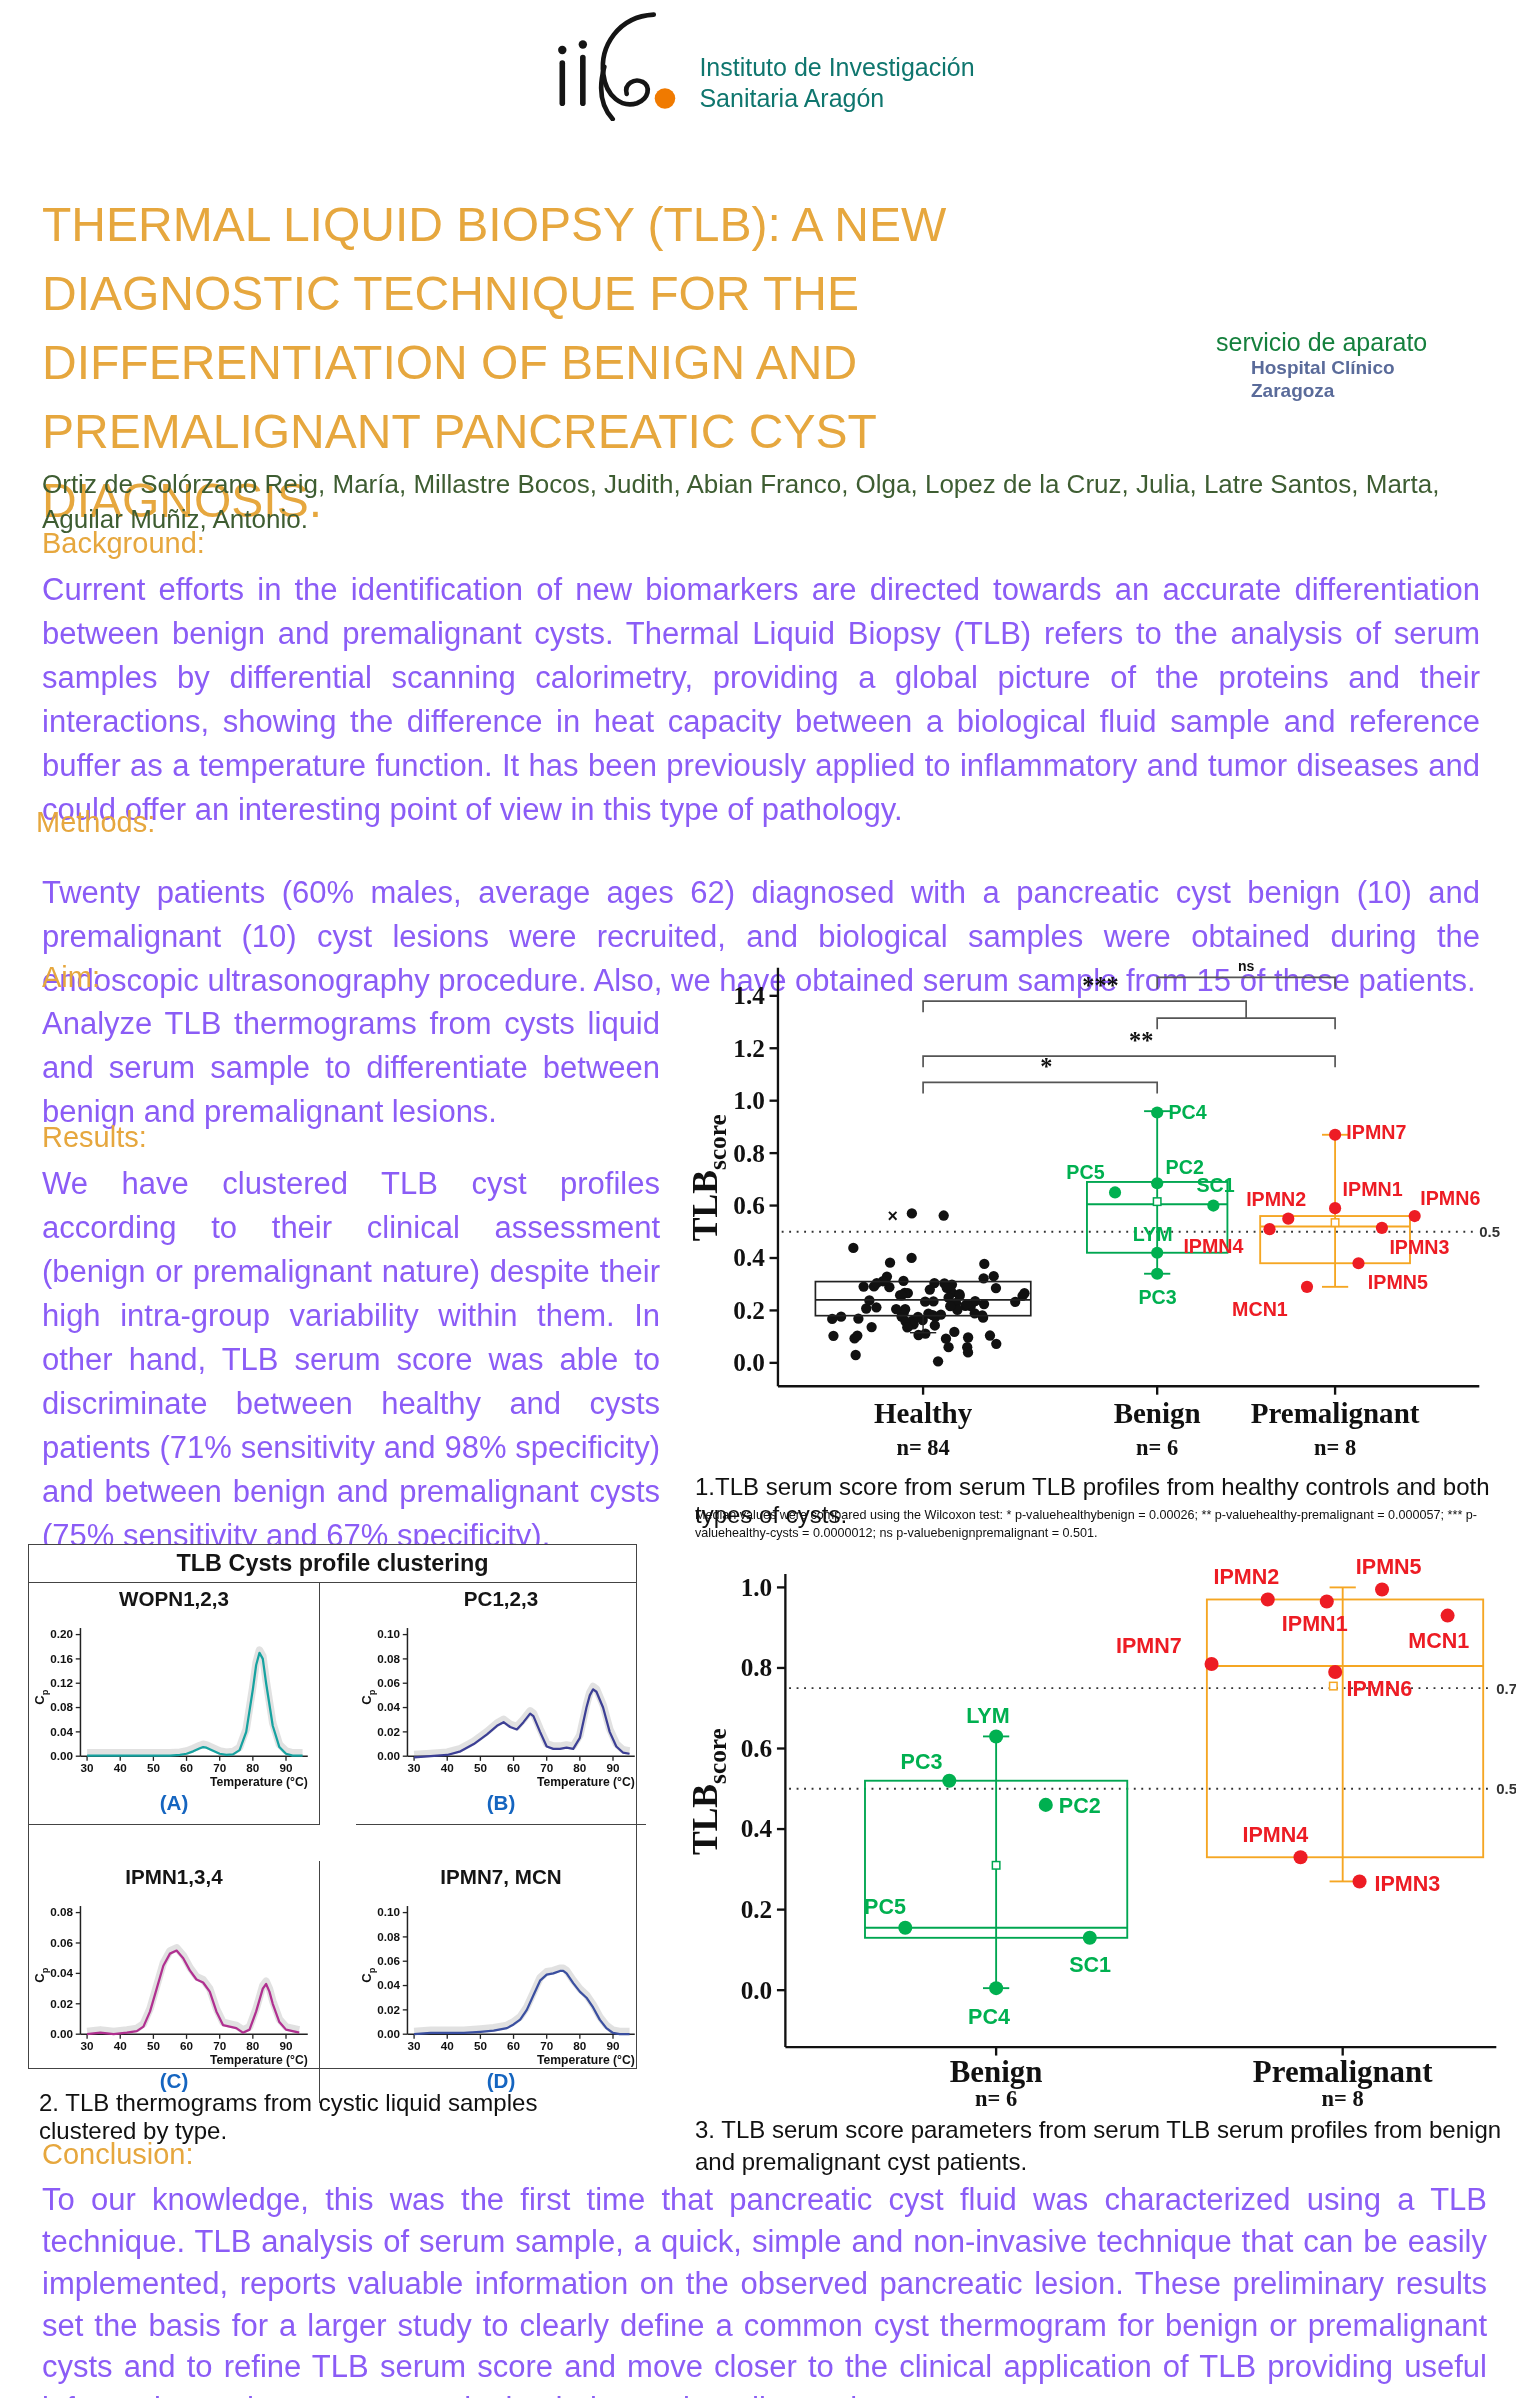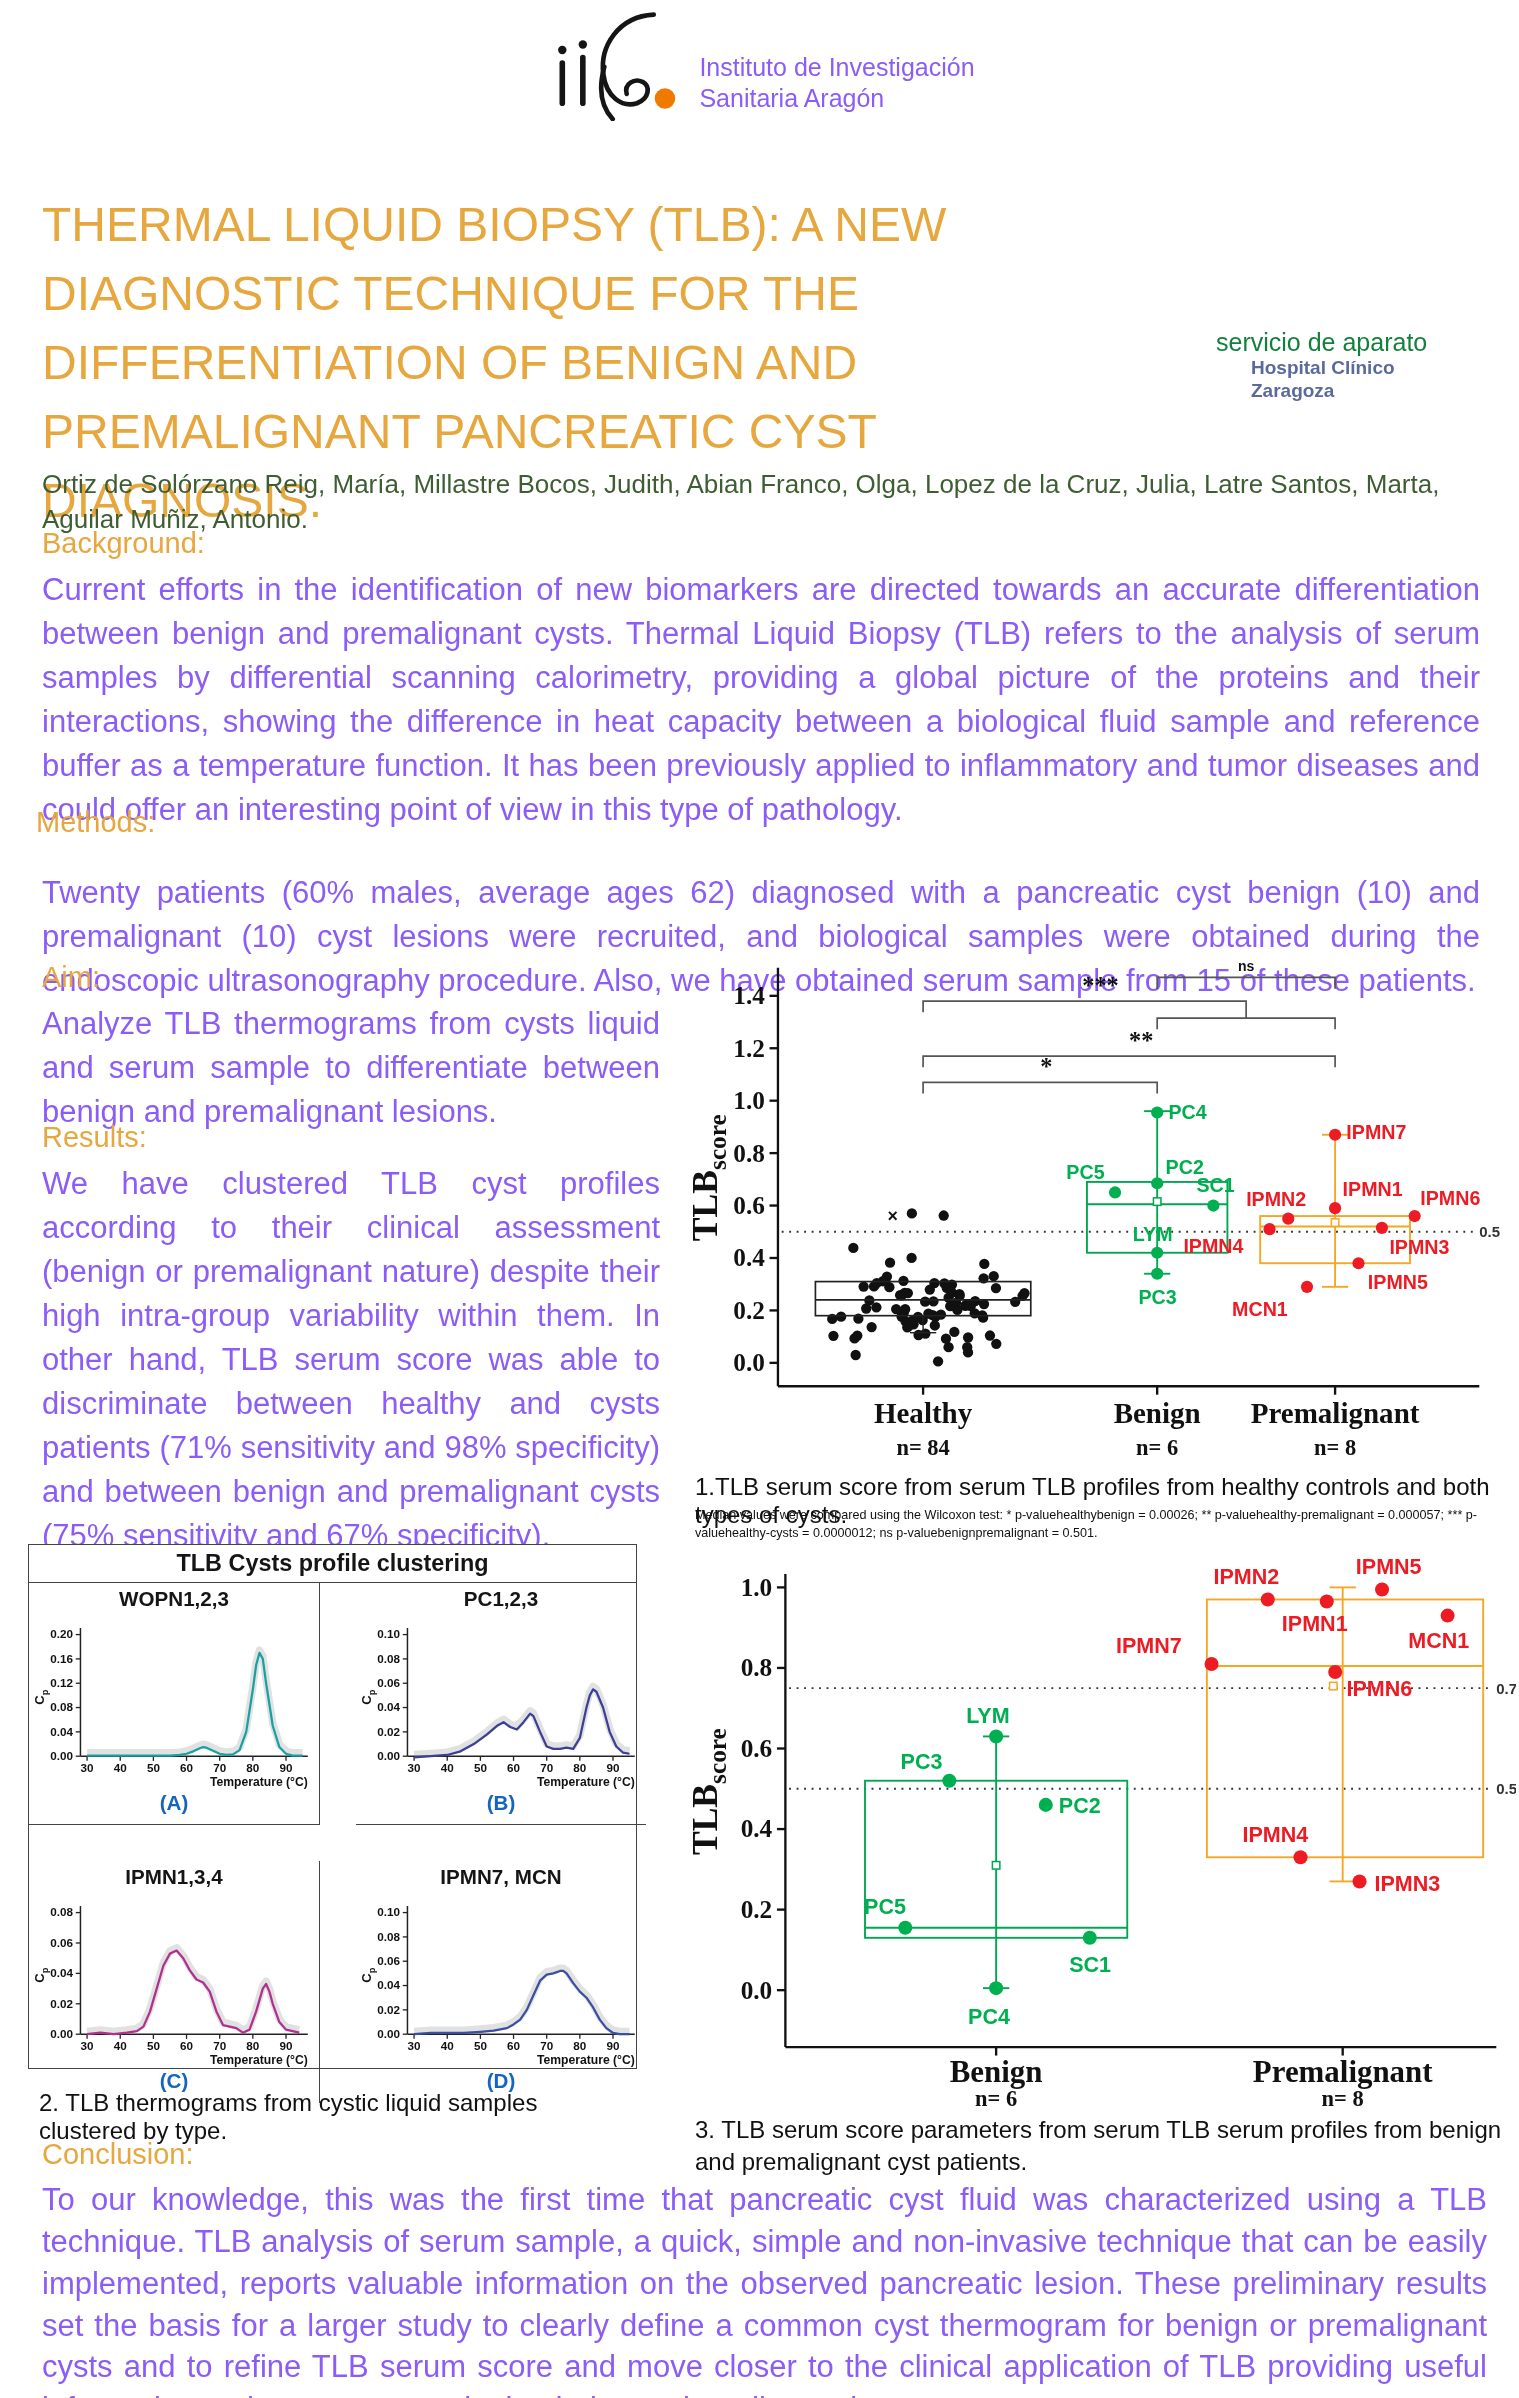--- a/index.html
+++ b/index.html
@@ -1,20 +1,20 @@
 <!DOCTYPE html>
 <html style="font-size:15px"><head>
 <meta charset="utf-8">
 <style>
   html,body{margin:0;padding:0;background:#ffffff;}
   .poster{position:relative;width:1520px;height:2399px;background:#fff;overflow:hidden;
           font-family:"Liberation Sans",sans-serif;color:#151515;}
   .abs{position:absolute;}
   .logo-row{top:9.4px;left:0;width:100%;display:flex;justify-content:center;align-items:center;gap:13px;}
-  .inst-text{font-size:25px;color:#8b5cf6;line-height:1.25;margin-top:32px;}
+  .inst-text{font-size:25px;color:#0f766e;line-height:1.25;margin-top:32px;}
   .poster-title{left:42px;top:190px;width:1106px;font-size:48px;line-height:1.44;color:#e6a73e;font-weight:500;}
   .digestivo{left:1154px;top:328px;width:356px;}
   .dg-line1{margin-left:62px;color:#15803d;font-size:25px;}
   .dg-name{color:#8cc63e;font-weight:bold;font-size:62px;line-height:0.85;letter-spacing:-1.9px;margin-top:-3.7px;}
   .dg-hosp{margin-left:97px;color:#5a6b9a;font-size:19px;font-weight:bold;line-height:1.2;}
   .authors{left:42px;top:467px;width:1448px;font-size:26px;line-height:1.35;color:#3e5d32;}
   .sec-h{font-size:29px;color:#e6a73e;}
   .body-t{font-size:31px;line-height:1.42;text-align:justify;color:#8b5cf6;}
   .cap{font-size:24px;color:#111;}
   .note{font-size:12.6px;line-height:1.4;color:#111;}

